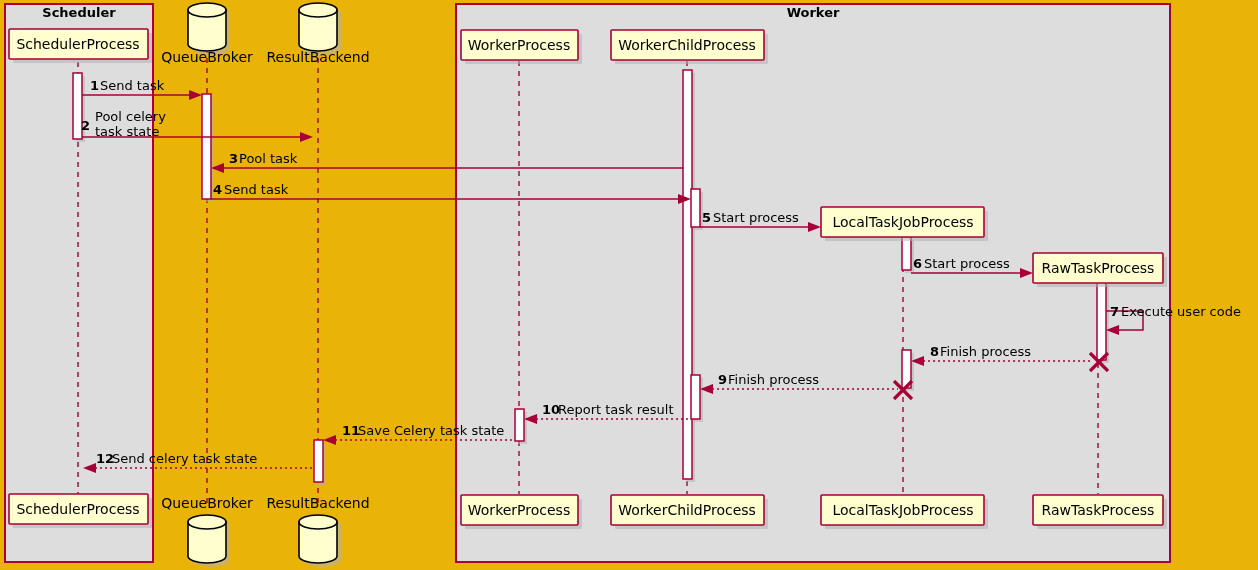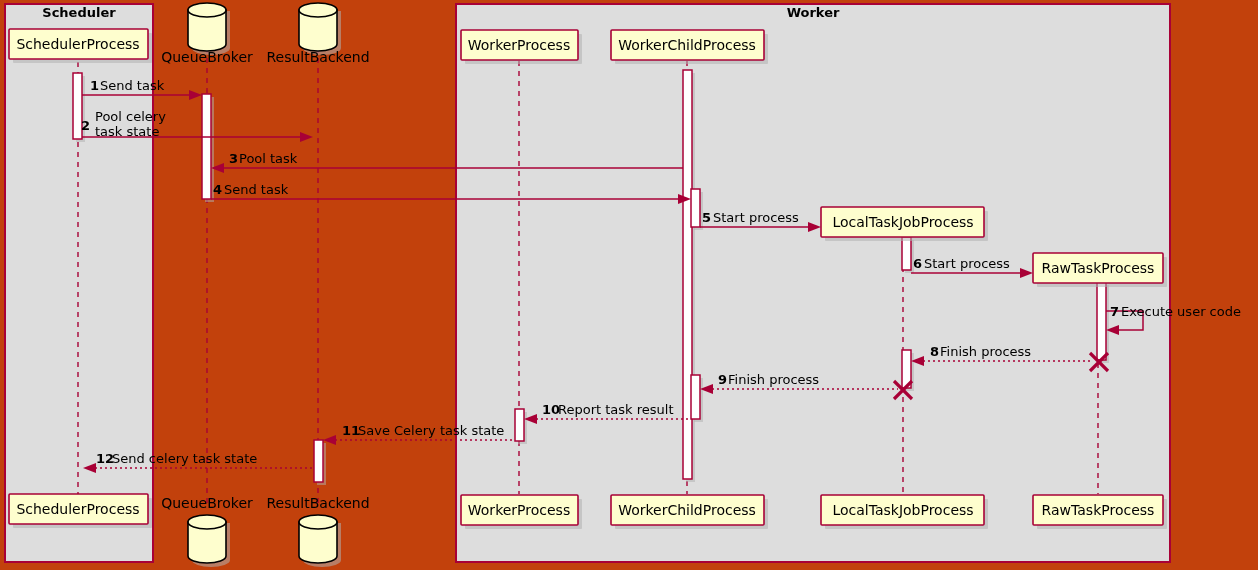--- a/index.html
+++ b/index.html
@@ -8,21 +8,21 @@
     padding: 0;
     background: #FFFFFF;
   }
   body {
     font-family: "DejaVu Sans", sans-serif;
   }
   #canvas {
     position: relative;
     width: 1258px;
     height: 570px;
-    background: #c2410c;
+    background: #eab308;
     overflow: hidden;
   }
   svg#diagram {
     position: absolute;
     left: 0;
     top: 0;
     width: 1258px;
     height: 570px;
   }
   .grp-rect {

